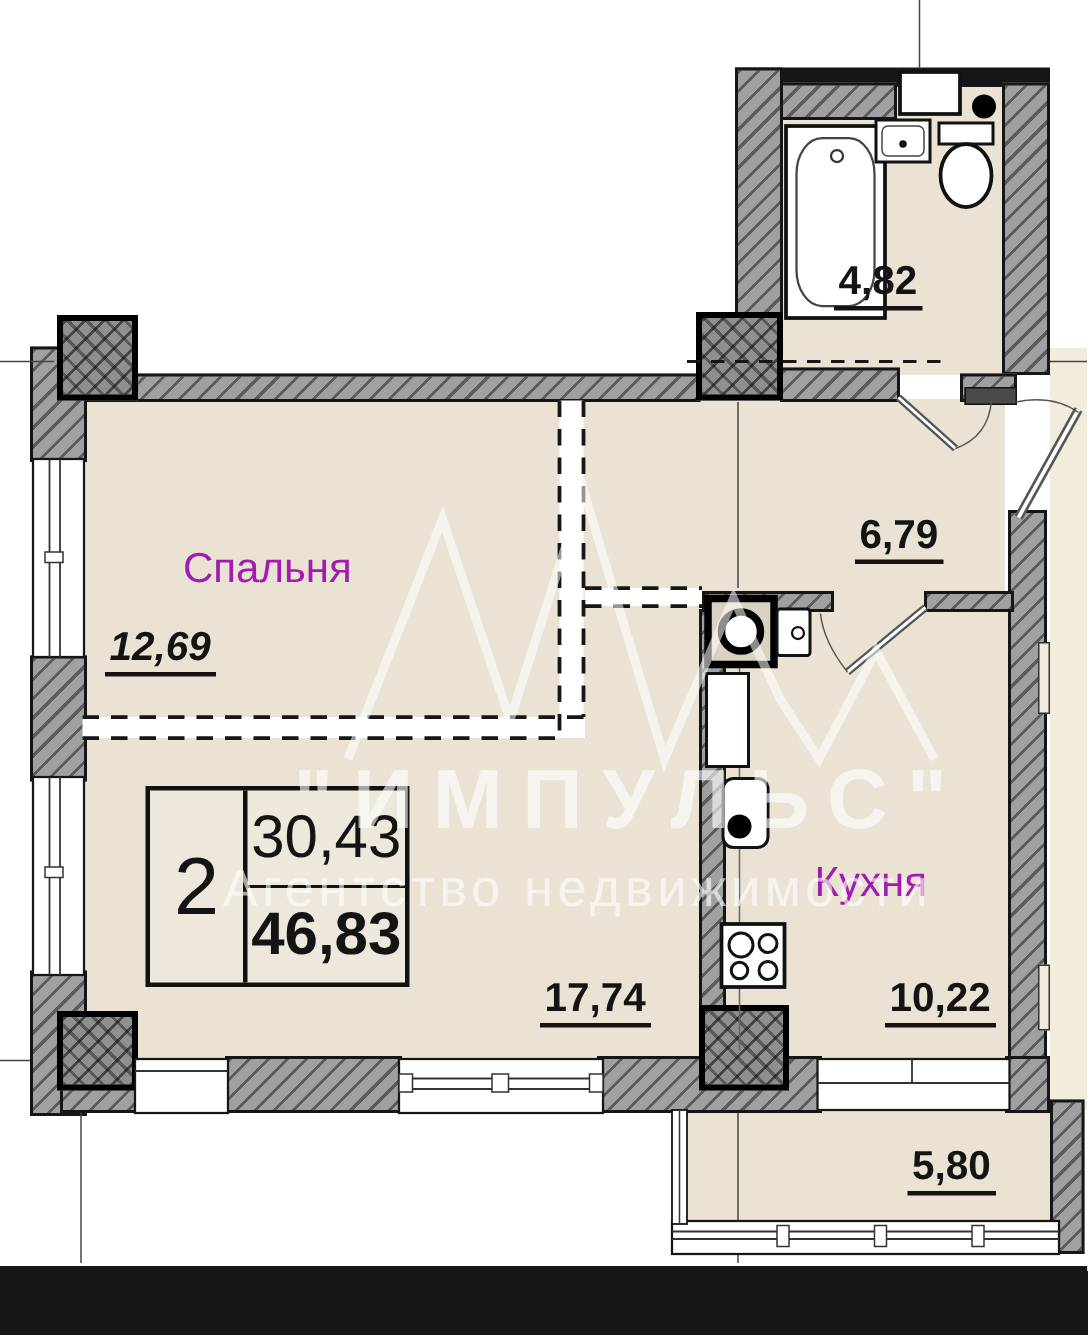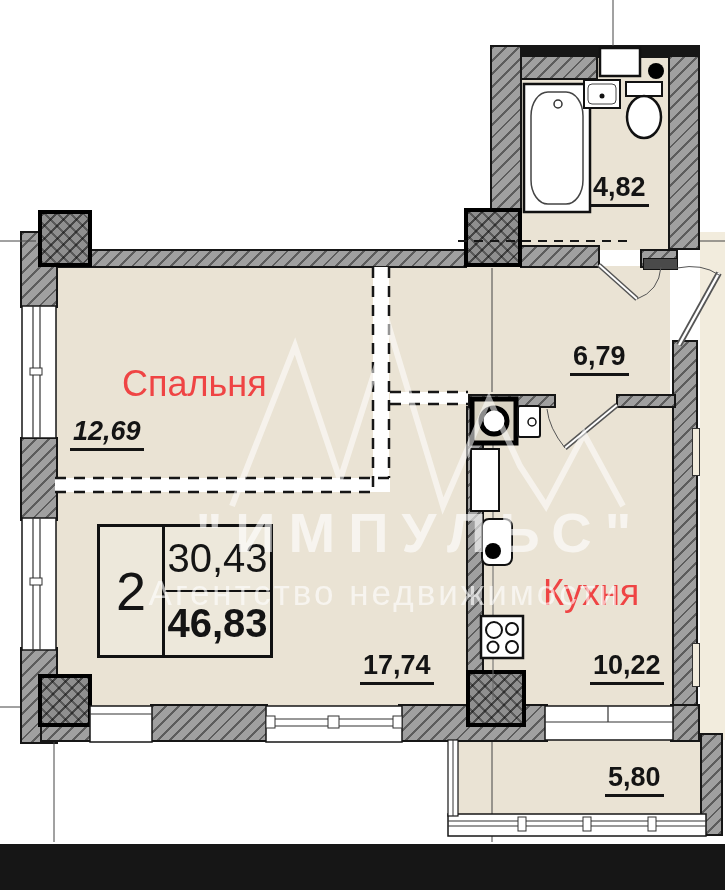--- a/index.html
+++ b/index.html
@@ -14,21 +14,21 @@
         background-image:repeating-linear-gradient(135deg, rgba(25,25,25,.5) 0 2px, transparent 2px 9px);}
   .wall-dark{position:absolute;box-sizing:border-box;background:#4a4a4a;border:1px solid #111;}
   .blackband{position:absolute;background:#161616;}
   
   .col{position:absolute;box-sizing:border-box;border:4px solid #000;background-color:#8f8f8f;
        background-image:repeating-linear-gradient(135deg, rgba(10,10,10,.55) 0 2px, transparent 2px 9px),
                         repeating-linear-gradient(45deg, rgba(10,10,10,.4) 0 2px, transparent 2px 9px);}
   
   .dstrip{position:absolute;background:#ffffff;}
   
-  .rname{position:absolute;color:#ef4444;font-size:36px;line-height:1.15;}
+  .rname{position:absolute;color:#a21caf;font-size:28px;line-height:1.15;}
   .area{position:absolute;color:#141414;font-size:27px;font-weight:bold;
         border-bottom:3.5px solid #141414;padding:0 3px 1px;}
   
   .tbl{position:absolute;left:97px;top:524px;width:176px;height:134px;display:flex;
        border:3px solid #111;box-sizing:border-box;background:rgba(255,255,255,.18);color:#141414;}
   .tbl-left{width:62px;border-right:3px solid #111;display:flex;align-items:center;justify-content:center;
             font-size:54px;}
   .tbl-right{flex:1;display:flex;flex-direction:column;}
   .tbl-cell{flex:1;display:flex;align-items:center;justify-content:center;font-size:40px;
             border-bottom:2.5px solid #111;}
@@ -215,21 +215,21 @@
 
   <div class="rname" style="left:122px;top:363px;">Спальня</div>
   <div class="area" style="left:70px;top:416px;font-style:italic;">12,69</div>
 
   <div class="area" style="left:360px;top:650px;">17,74</div>
 
   <div class="rname" style="left:543px;top:572px;">Кухня</div>
   <div class="area" style="left:590px;top:650px;">10,22</div>
 
   <div class="area" style="left:570px;top:341px;">6,79</div>
-  <div class="area" style="left:590px;top:172px;">4,82</div>
+  <div class="area" style="left:556px;top:172px;">4,82</div>
   <div class="area" style="left:605px;top:762px;">5,80</div>
 
   <div class="tbl">
     <div class="tbl-left">2</div>
     <div class="tbl-right">
       <div class="tbl-cell">30,43</div>
       <div class="tbl-cell">46,83</div>
     </div>
   </div>
 

